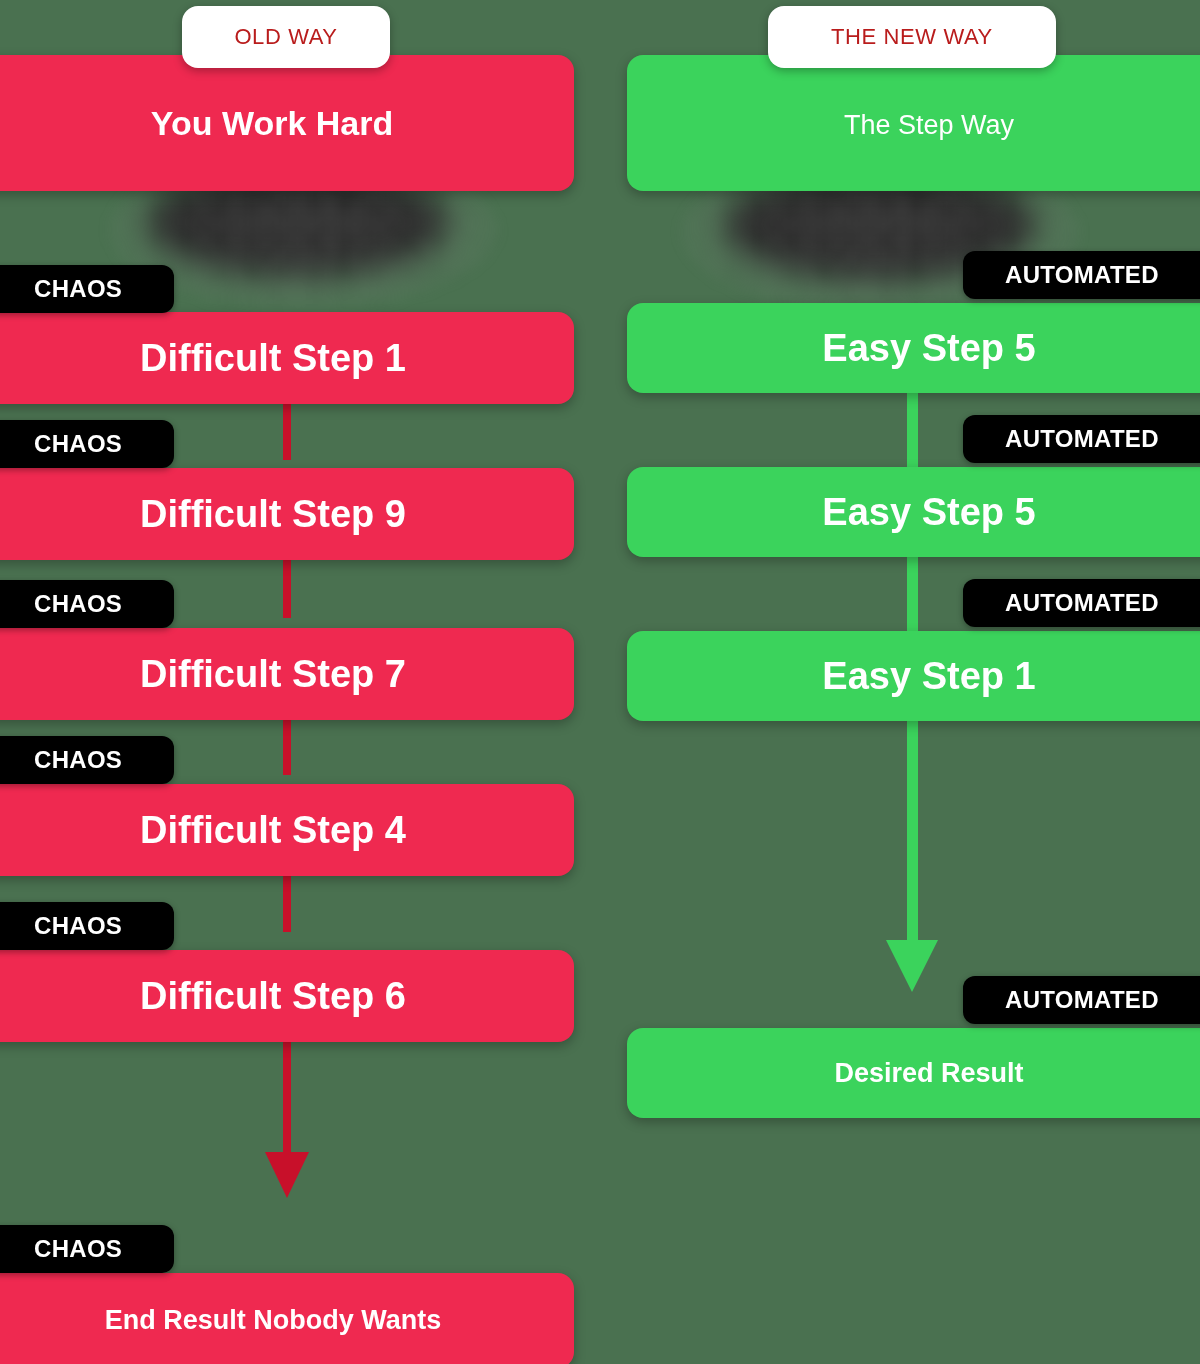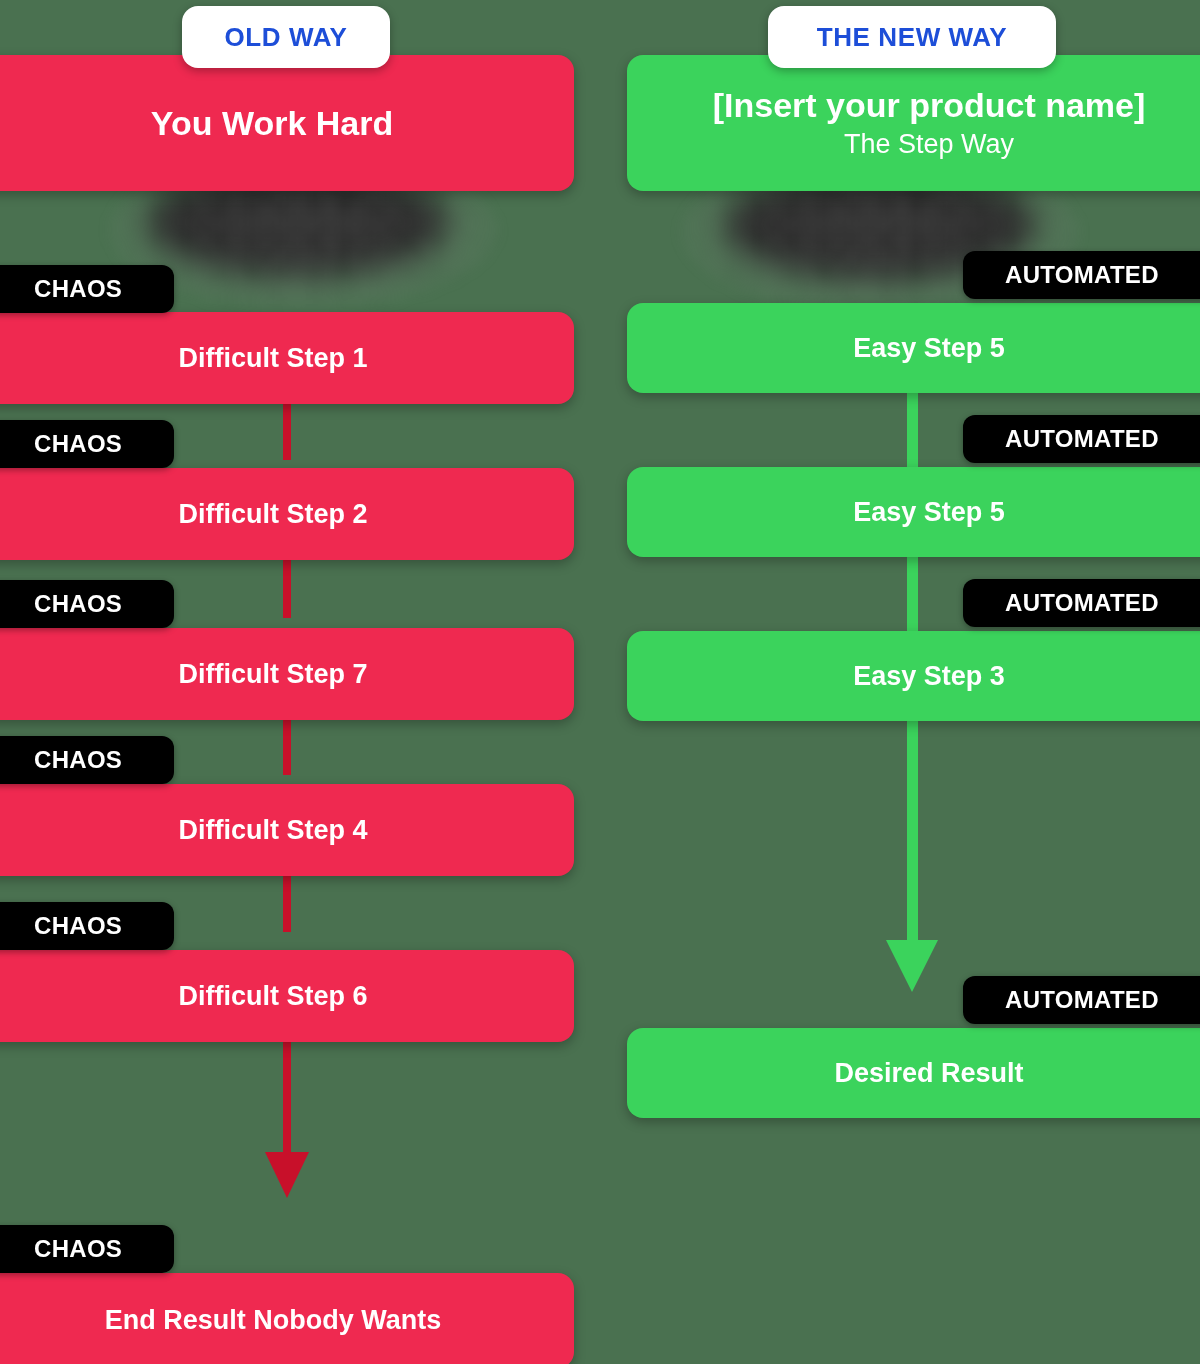--- a/index.html
+++ b/index.html
@@ -62,23 +62,23 @@
     position: absolute;
     z-index: 6;
     background: #ffffff;
     border-radius: 16px;
     display: flex;
     align-items: center;
     justify-content: center;
     box-shadow: 0 3px 10px rgba(0,0,0,.30);
   }
   .way-pill span {
-    color: #1d4ed8;
-    font-weight: bold;
-    font-size: 26px;
+    color: #b91c1c;
+    font-weight: normal;
+    font-size: 22px;
     letter-spacing: .6px;
     white-space: nowrap;
   }
   #pill-old { left: 182px; top: 6px; width: 208px; height: 62px; }
   #pill-new { left: 768px; top: 6px; width: 288px; height: 62px; }
 
   
   .card {
     position: absolute;
     z-index: 4;
@@ -102,21 +102,21 @@
   .card-sub {
     color: #ffffff;
     font-size: 27px;
     font-weight: normal;
     text-align: center;
     margin-top: 4px;
     white-space: nowrap;
   }
 
   .header-card .card-title { font-size: 34px; }
-  .step-card   .card-title { font-size: 27px; }
+  .step-card   .card-title { font-size: 38px; }
   .result-card .card-title { font-size: 27px; }
 
   
   #card-head-old { left: -30px; width: 604px; top: 55px;  height: 136px; }
   #card-head-new { left: 627px; width: 604px; top: 55px;  height: 136px; }
 
   
   .col-old-card { left: -28px; width: 602px; }
   
   .col-new-card { left: 627px; width: 604px; }
@@ -197,21 +197,21 @@
     </div>
     <div class="card red step-card col-old-card" style="top:312px; height:92px;">
       <div class="card-title">Difficult Step 1</div>
     </div>
     <div class="conn conn-red" style="top:404px; height:56px;"></div>
 
     <div class="badge badge-chaos" style="top:420px;">
       <span>CHAOS</span>
     </div>
     <div class="card red step-card col-old-card" style="top:468px; height:92px;">
-      <div class="card-title">Difficult Step 2</div>
+      <div class="card-title">Difficult Step 9</div>
     </div>
     <div class="conn conn-red" style="top:560px; height:58px;"></div>
 
     <div class="badge badge-chaos" style="top:580px;">
       <span>CHAOS</span>
     </div>
     <div class="card red step-card col-old-card" style="top:628px; height:92px;">
       <div class="card-title">Difficult Step 7</div>
     </div>
     <div class="conn conn-red" style="top:720px; height:55px;"></div>
@@ -243,21 +243,20 @@
   </div>
 
   <div>
 
     <div class="smudge" style="left:680px; top:150px; width:400px; height:165px;">
       <div class="smudge-core" style="left:45px; top:20px; width:310px; height:110px;"></div>
       <div class="smudge-noise" style="left:0; top:0; width:400px; height:165px;"></div>
     </div>
 
     <div class="card green header-card" id="card-head-new">
-      <div class="card-title">[Insert your product name]</div>
       <div class="card-sub">The Step Way</div>
     </div>
 
     <div class="way-pill" id="pill-new">
       <span>THE NEW WAY</span>
     </div>
 
     <div class="badge badge-auto" style="top:251px;">
       <span>AUTOMATED</span>
     </div>
@@ -271,21 +270,21 @@
     </div>
     <div class="card green step-card col-new-card" style="top:467px; height:90px;">
       <div class="card-title">Easy Step 5</div>
     </div>
     <div class="conn conn-green" style="top:557px; height:75px;"></div>
 
     <div class="badge badge-auto" style="top:579px;">
       <span>AUTOMATED</span>
     </div>
     <div class="card green step-card col-new-card" style="top:631px; height:90px;">
-      <div class="card-title">Easy Step 3</div>
+      <div class="card-title">Easy Step 1</div>
     </div>
 
     <div class="conn conn-green" style="top:721px; height:222px;"></div>
     <div class="arrowhead arrow-green" style="top:940px;"></div>
 
     <div class="badge badge-auto" style="top:976px;">
       <span>AUTOMATED</span>
     </div>
     <div class="card green result-card col-new-card" style="top:1028px; height:90px;">
       <div class="card-title">Desired Result</div>

